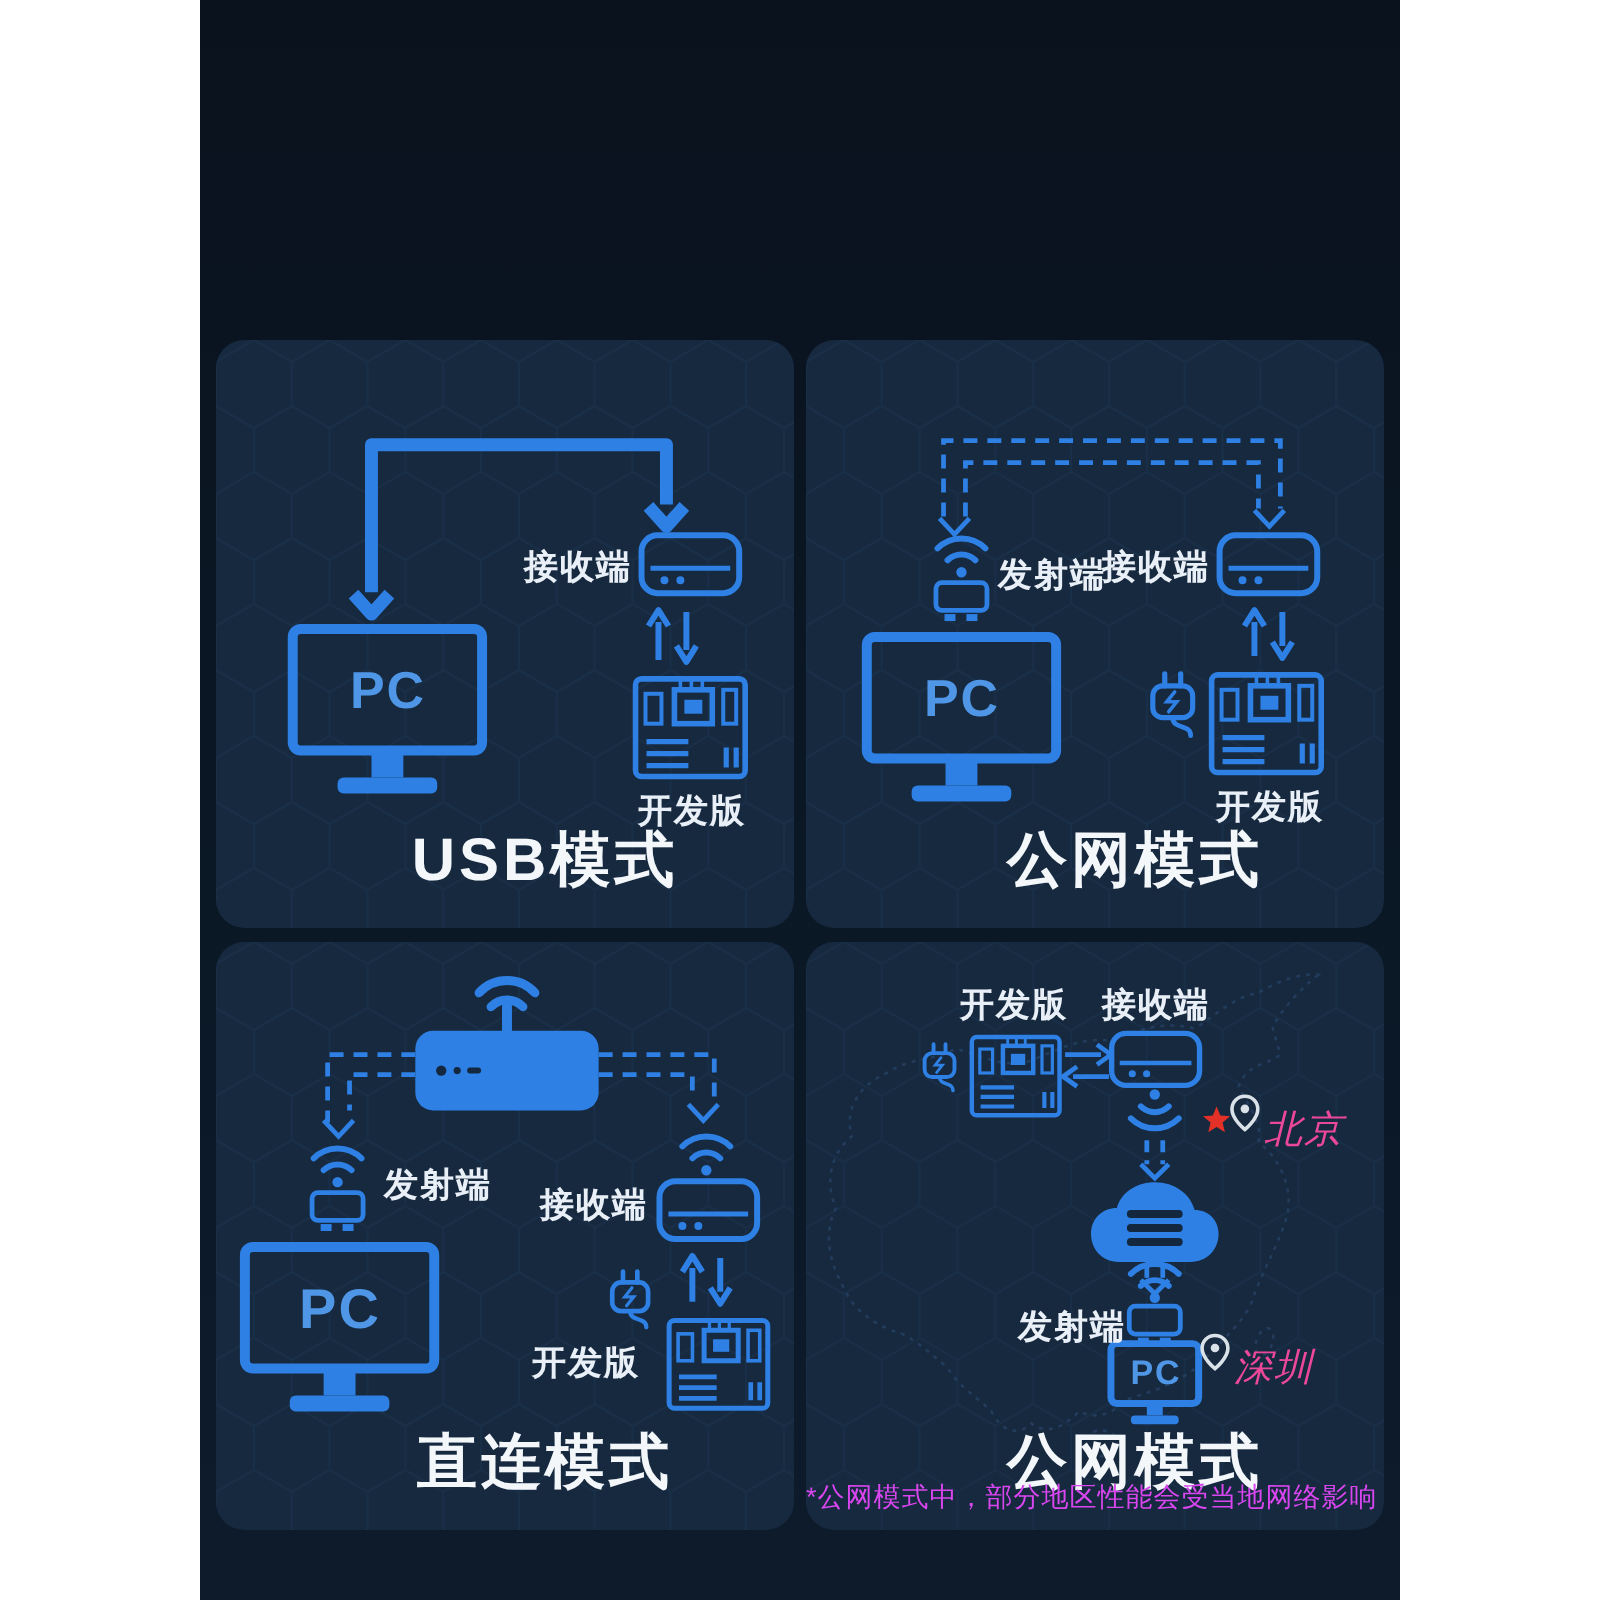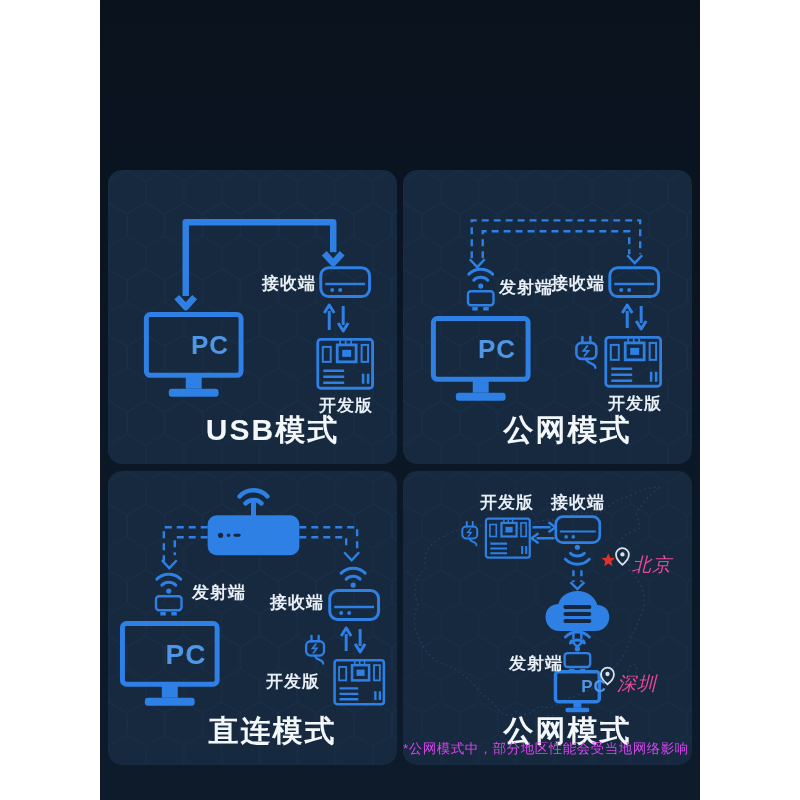--- a/index.html
+++ b/index.html
@@ -10,21 +10,21 @@
   .header{position:absolute;top:0;left:0;width:100%;text-align:center;}
   .title{margin-top:26px;font-size:47px;font-weight:700;color:#ffffff;letter-spacing:4px;}
   .underline{width:224px;height:3px;background:#ffffff;margin:13px auto 10px auto;}
   .subtitle{font-size:25px;font-weight:700;color:#e9eef3;letter-spacing:3px;}
   .grid{position:absolute;left:8px;top:170px;display:grid;
         grid-template-columns:289px 289px;grid-template-rows:294px 294px;gap:7px 6px;}
   .panel{position:relative;background:#16293f;border-radius:14px;overflow:hidden;}
   .bg,.map,.diagram{position:absolute;left:0;top:0;width:100%;height:100%;}
   .tag{position:absolute;font-size:17px;font-weight:700;color:#e9eff6;letter-spacing:1px;white-space:nowrap;}
   .tag.r{text-align:right;}
-  .pctext{position:absolute;font-weight:700;color:#4f97e6;text-align:center;letter-spacing:1px;padding-left:16px;}
+  .pctext{position:absolute;font-weight:700;color:#4f97e6;text-align:center;letter-spacing:1px;}
   .mode{position:absolute;left:0;right:0;top:240px;text-align:center;font-size:30px;font-weight:700;
         color:#f3f7fa;letter-spacing:2px;padding-left:40px;}
   .foot{position:absolute;left:0;right:0;top:269px;text-align:left;font-size:13.5px;color:#d946ef;letter-spacing:.5px;}
   .city{position:absolute;font-size:19px;color:#ec4899;letter-spacing:1px;white-space:nowrap;font-style:italic;}
   svg{display:block;}
 </style>
 </head>
 <body>
 
 <svg width="0" height="0" style="position:absolute" aria-hidden="true">

